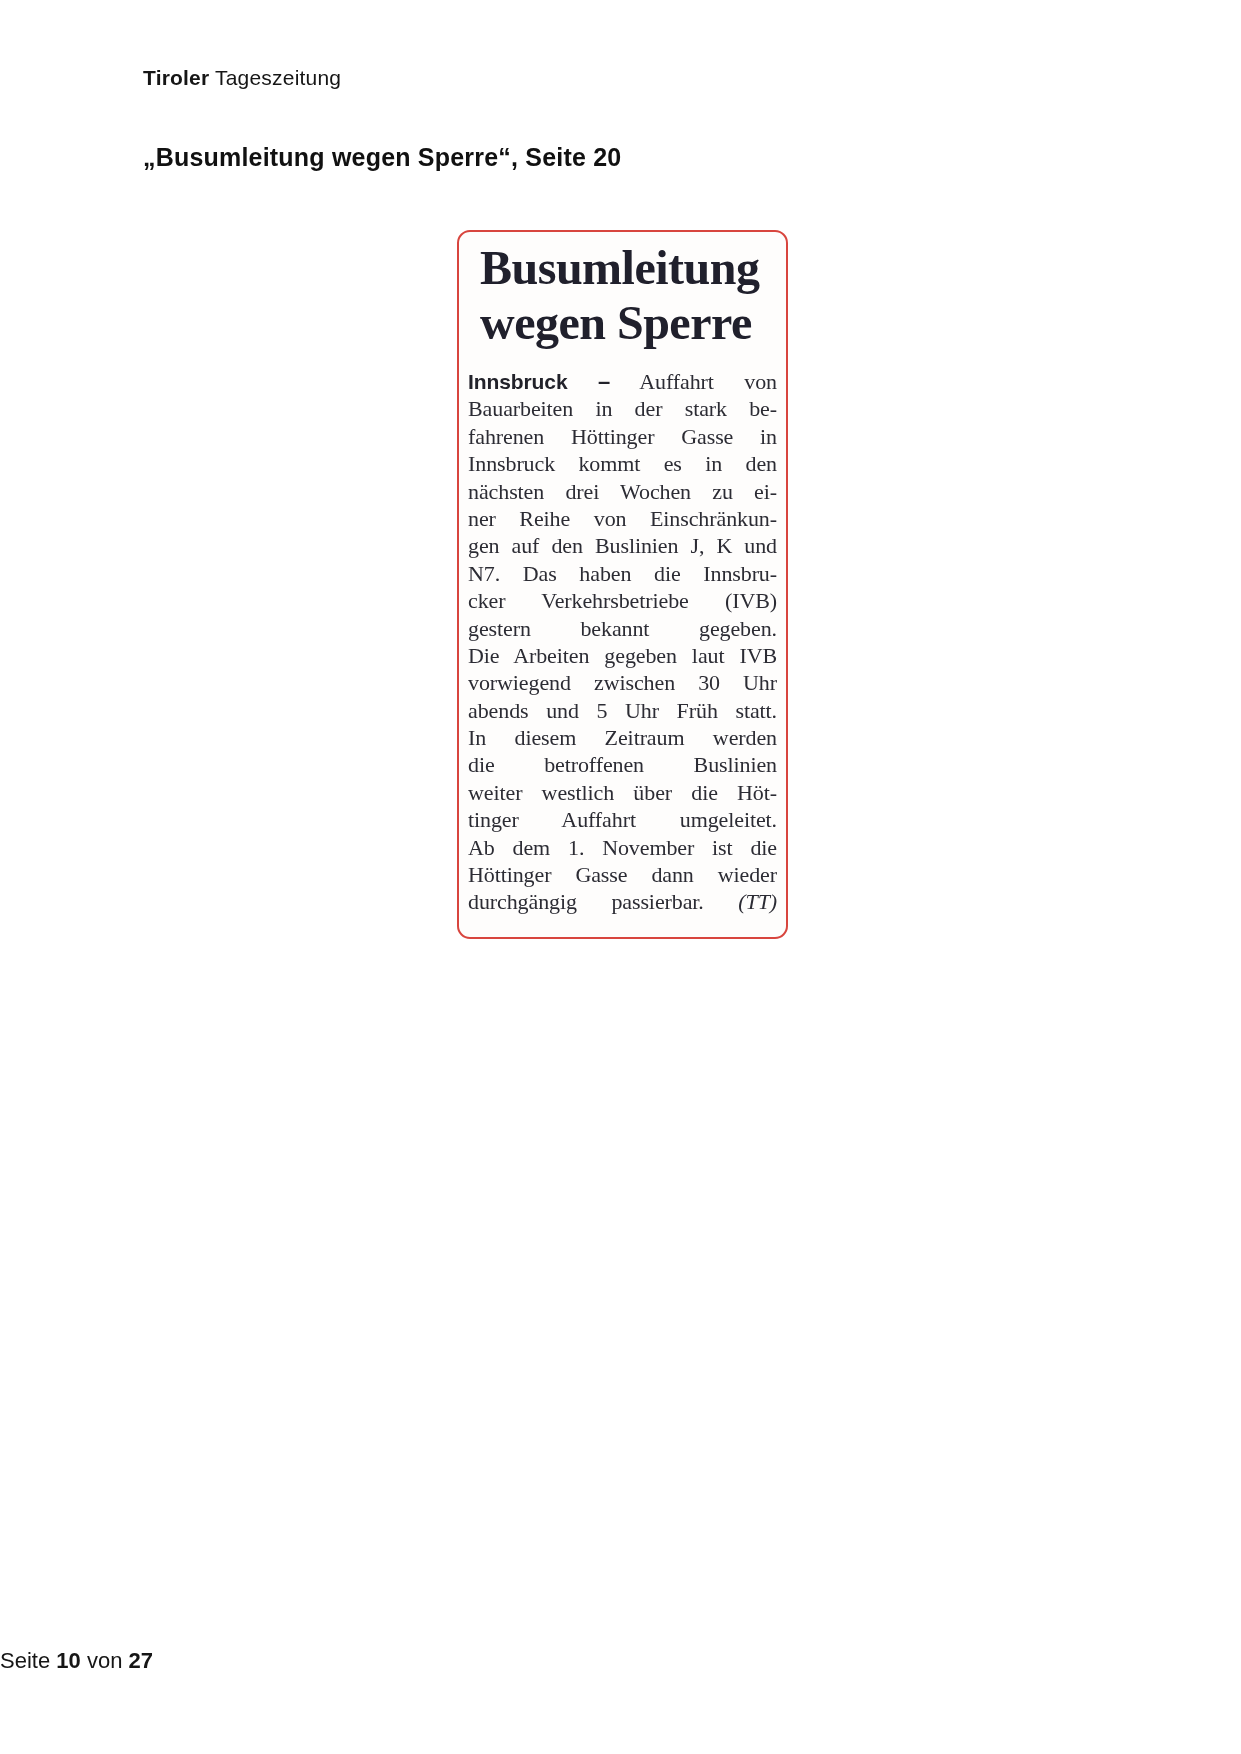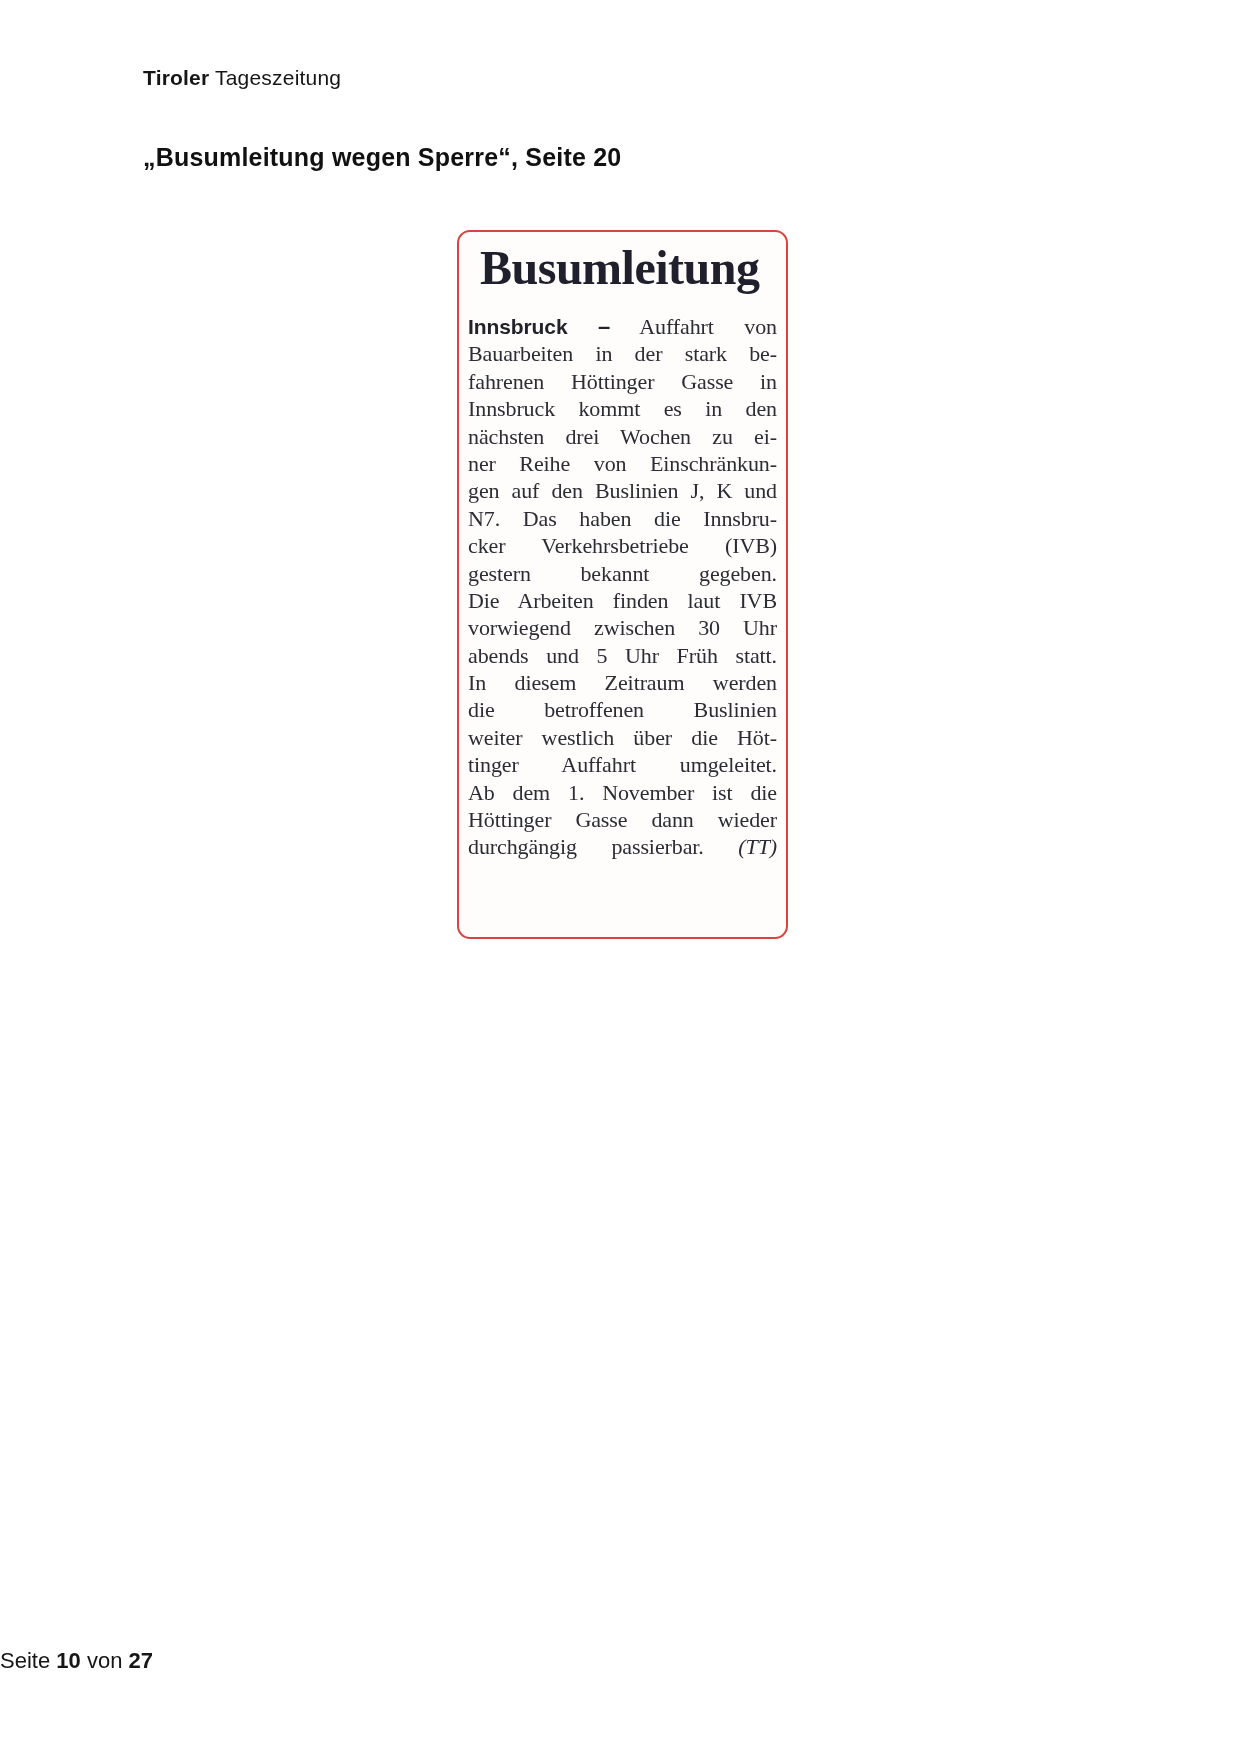--- a/index.html
+++ b/index.html
@@ -101,40 +101,41 @@
 
   <div class="doc-header">
     <span class="brand-bold">Tiroler</span><span> Tageszeitung</span>
   </div>
 
   <div class="doc-title">„Busumleitung wegen Sperre“, Seite 20</div>
 
   <div class="clipping" style="border-color: rgb(216, 69, 62); border-radius: 13px;">
     <div class="headline">
       <div>Busumleitung</div>
+      <div>wegen Sperre</div>
     </div>
 
     <div class="article-body">
       <div class="article-line">
         <span class="lead-word">Innsbruck</span>
         <span class="lead-dash">–</span>
         <span>Auffahrt von</span>
       </div>
 
       <div>
           <div class="article-line">Bauarbeiten in der stark be-</div>
           <div class="article-line">fahrenen Höttinger Gasse in</div>
           <div class="article-line">Innsbruck kommt es in den</div>
           <div class="article-line">nächsten drei Wochen zu ei-</div>
           <div class="article-line">ner Reihe von Einschränkun-</div>
           <div class="article-line">gen auf den Buslinien J, K und</div>
           <div class="article-line">N7. Das haben die Innsbru-</div>
           <div class="article-line">cker Verkehrsbetriebe (IVB)</div>
           <div class="article-line">gestern bekannt gegeben.</div>
-          <div class="article-line">Die Arbeiten finden laut IVB</div>
+          <div class="article-line">Die Arbeiten gegeben laut IVB</div>
           <div class="article-line">vorwiegend zwischen 30 Uhr</div>
           <div class="article-line">abends und 5 Uhr Früh statt.</div>
           <div class="article-line">In diesem Zeitraum werden</div>
           <div class="article-line">die betroffenen Buslinien</div>
           <div class="article-line">weiter westlich über die Höt-</div>
           <div class="article-line">tinger Auffahrt umgeleitet.</div>
           <div class="article-line">Ab dem 1. November ist die</div>
           <div class="article-line">Höttinger Gasse dann wieder</div>
         </div>
 

